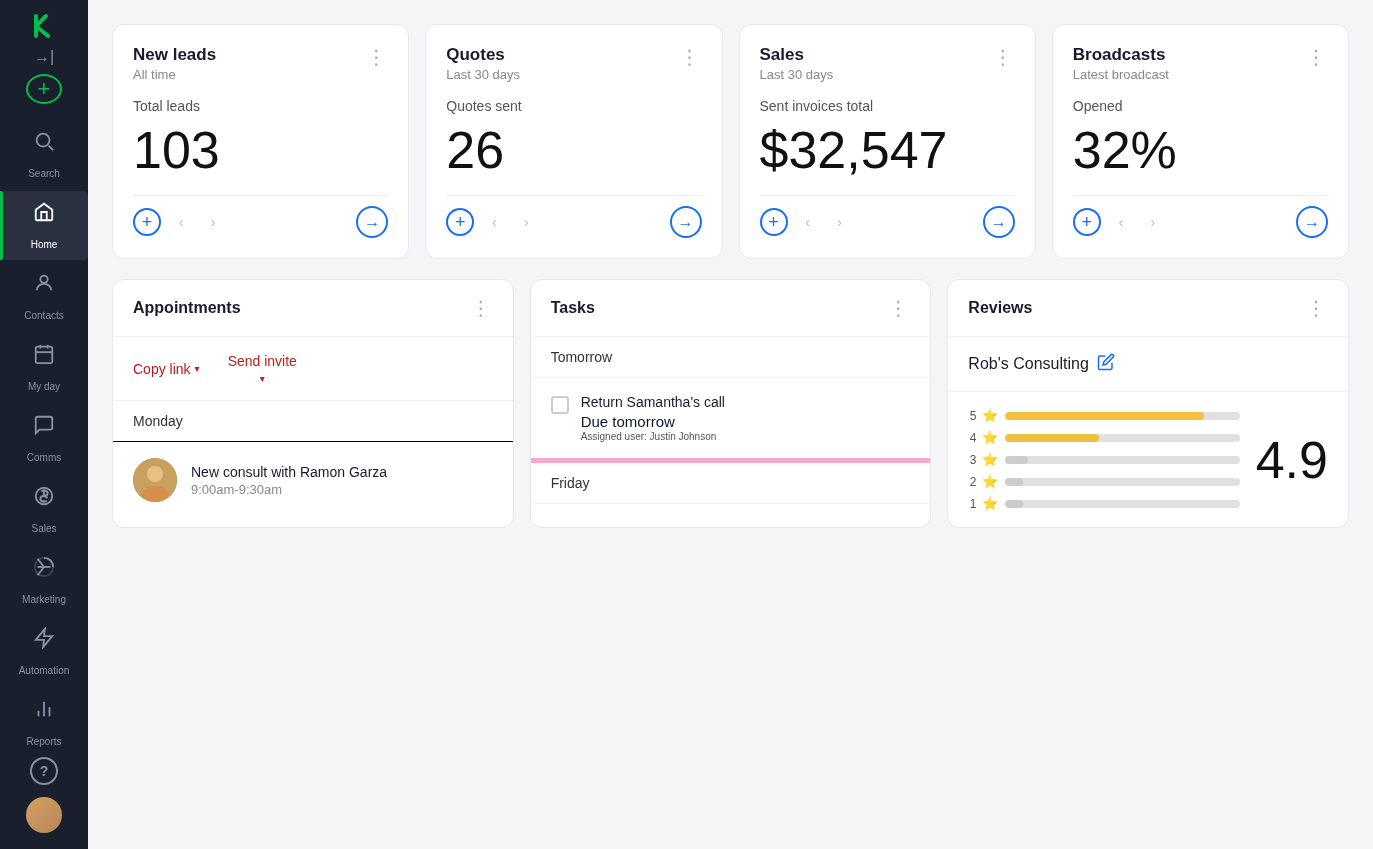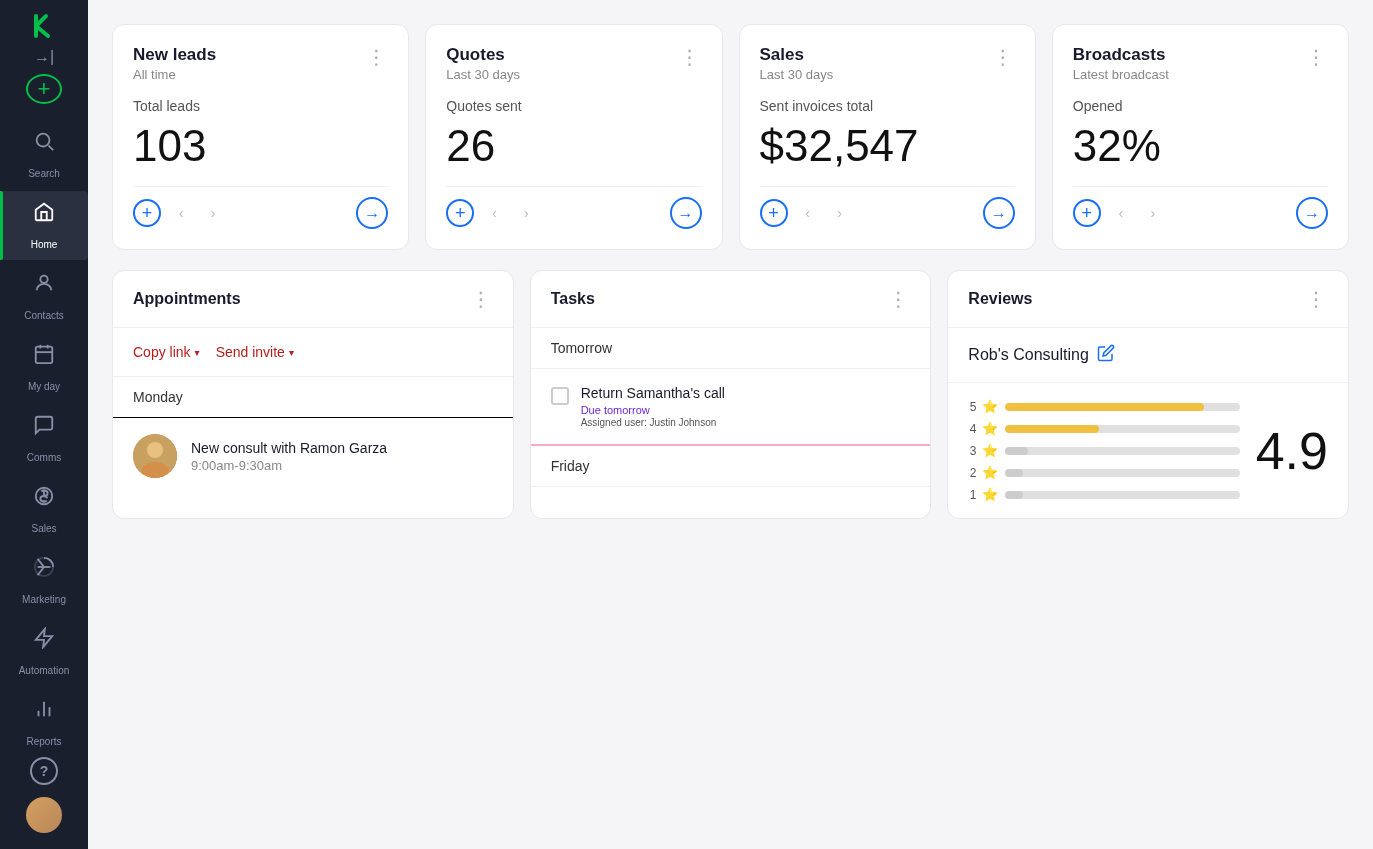--- a/index.html
+++ b/index.html
@@ -109,21 +109,21 @@
       flex-direction: column;
       gap: 8px;
       border: 1px solid #e8e8e8;
     }
     .stat-card-header {
       display: flex; justify-content: space-between; align-items: flex-start;
     }
     .stat-card-title { font-size: 17px; font-weight: 600; color: #1a1a2e; }
     .stat-card-subtitle { font-size: 13px; color: #888; margin-top: 2px; }
     .stat-card-metric-label { font-size: 14px; color: #555; margin-top: 8px; }
-    .stat-card-value { font-size: 44px; font-weight: 500; color: #111; line-height: 1.1; }
+    .stat-card-value { font-size: 52px; font-weight: 500; color: #111; line-height: 1.1; }
     .stat-card-footer {
       display: flex; align-items: center; gap: 8px;
       padding-top: 10px;
       border-top: 1px solid #f0f0f0;
       margin-top: 8px;
     }
     .stat-add-btn {
       width: 28px; height: 28px;
       border-radius: 50%;
       border: 2px solid #1a6ef5;
@@ -198,33 +198,33 @@
 
     
     .tasks-section-label {
       padding: 12px 20px;
       font-size: 14px; font-weight: 500; color: #333;
       border-bottom: 1px solid #f0f0f0;
     }
     .task-item {
       display: flex; gap: 12px;
       padding: 16px 20px;
-      border-bottom: 2px solid #f9a8d4;
+      border-bottom: 5px solid #f9a8d4;
     }
     .task-checkbox {
       width: 18px; height: 18px;
       border: 2px solid #ccc;
       border-radius: 3px;
       flex-shrink: 0;
       margin-top: 2px;
       cursor: pointer;
     }
     .task-info { flex: 1; }
     .task-name { font-size: 14px; font-weight: 500; color: #1a1a2e; }
-    .task-due { font-size: 11px; color: #6d28d9; margin-top: 3px; }
+    .task-due { font-size: 15px; color: #0f172a; margin-top: 3px; }
     .task-assigned { font-size: 10px; color: #888; margin-top: 1px; }
     .task-assigned span { font-weight: 500; color: #555; }
 
     
     .reviews-company {
       display: flex; align-items: center; gap: 8px;
       padding: 16px 20px;
       border-bottom: 1px solid #f0f0f0;
     }
     .reviews-company-name { font-size: 16px; font-weight: 500; color: #1a1a2e; }
@@ -429,21 +429,21 @@
     <div class="panel-card">
       <div class="panel-header">
         <span class="panel-title">Appointments</span>
         <span class="dots-menu">⋮</span>
       </div>
       <div class="appt-actions">
         <div class="appt-action-btn">
           <span>Copy link</span>
           <span class="chevron">▾</span>
         </div>
-        <div class="appt-action-btn" style="margin-left: 8px;">
+        <div class="appt-action-btn" style="margin-left: 20px; flex-direction: column;">
           <span>Send invite</span>
           <span class="chevron">▾</span>
         </div>
       </div>
       <div class="appt-day-label">Monday</div>
       <div class="appt-item">
         <div class="appt-avatar">
           <svg viewBox="0 0 44 44" width="44" height="44">
             <circle cx="22" cy="22" r="22" fill="#c8a060"></circle>
             <circle cx="22" cy="16" r="8" fill="#e8c080"></circle>

